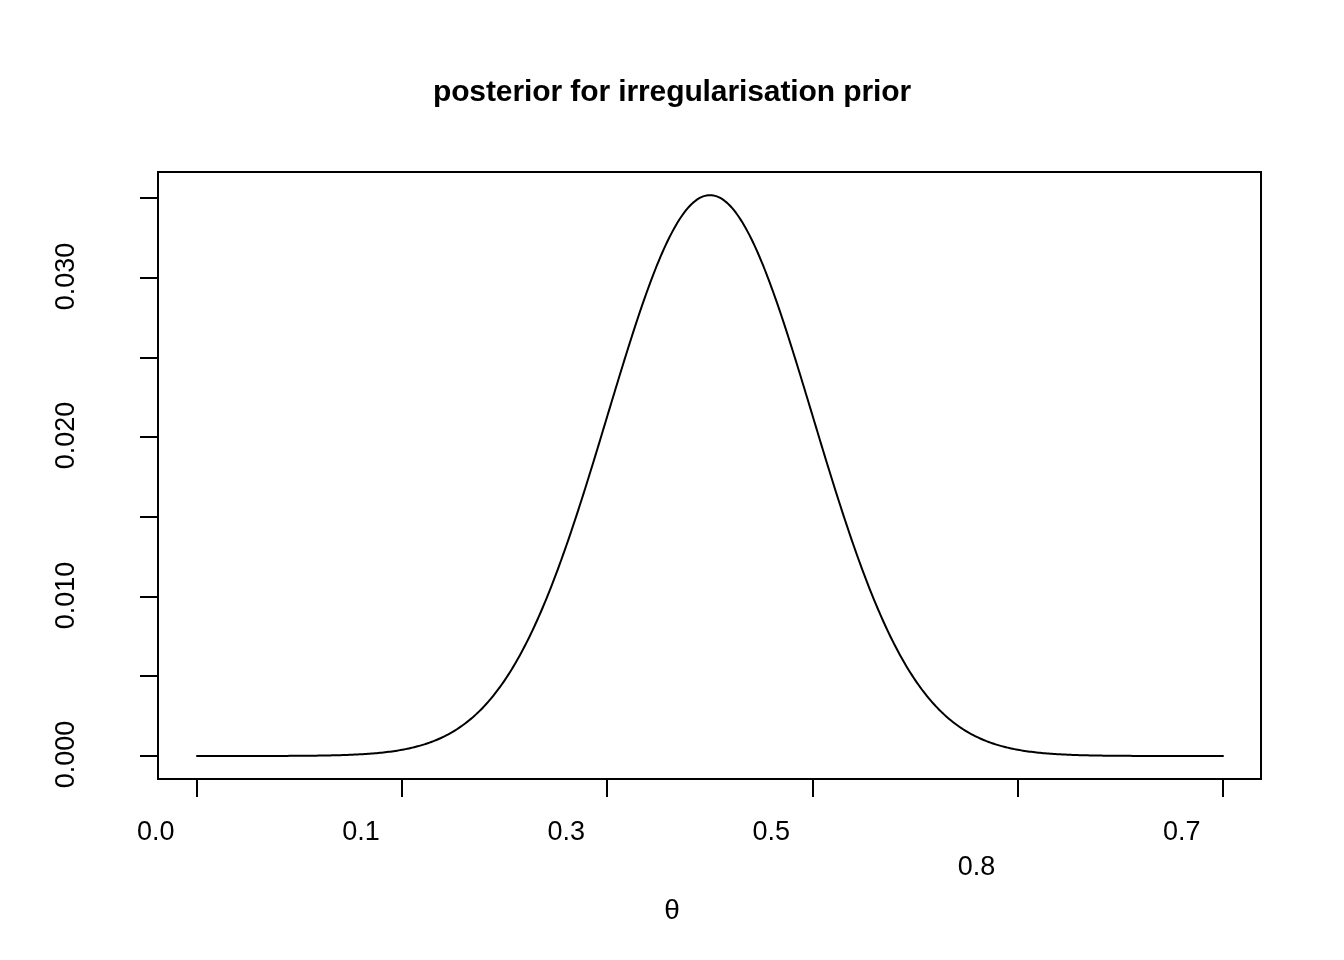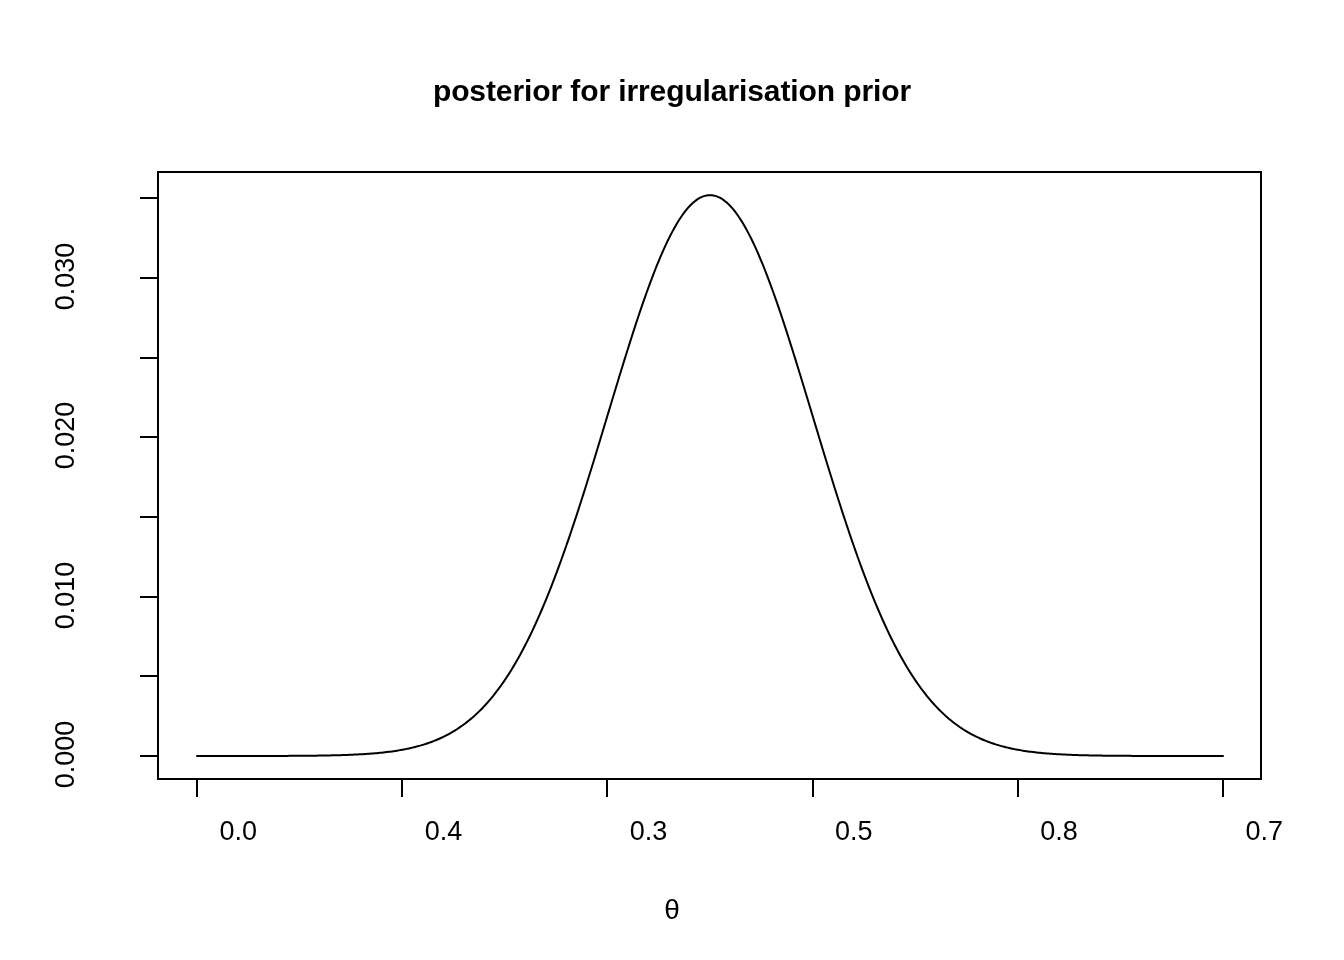--- a/index.html
+++ b/index.html
@@ -86,21 +86,21 @@
     transform: rotate(-90deg);
     text-align: center;
     left: 0px;
     width: 130px;
   }
   .xlab {
     position: absolute;
     font-size: 27px;
     color: #000000;
     white-space: nowrap;
-    text-align: right;
+    text-align: left;
     width: 120px;
     top: 800px;
   }
 
   
   .axis-title-x {
     position: absolute;
     left: 0;
     top: 878px;
     width: 1344px;
@@ -141,22 +141,22 @@
       <div class="tick tick-x" style="left: 1222px;"></div>
     </div>
   <div id="y-labels">
       <div class="ylab" style="top: 723px;">0.000</div>
       <div class="ylab" style="top: 563.667px;">0.010</div>
       <div class="ylab" style="top: 404.333px;">0.020</div>
       <div class="ylab" style="top: 245px;">0.030</div>
     </div>
   <div id="x-labels">
       <div class="xlab" style="left: 137px;">0.0</div>
-      <div class="xlab" style="left: 342.2px;">0.4</div>
+      <div class="xlab" style="left: 342.2px;">0.1</div>
       <div class="xlab" style="left: 547.4px;">0.3</div>
       <div class="xlab" style="left: 752.6px;">0.5</div>
-      <div class="xlab" style="left: 957.8px;">0.8</div>
+      <div class="xlab" style="left: 957.8px; margin-top: 35px;">0.8</div>
       <div class="xlab" style="left: 1163px;">0.7</div>
     </div>
 
   <div class="axis-title-x">θ</div>
 
 </div>
 
 </body></html>

